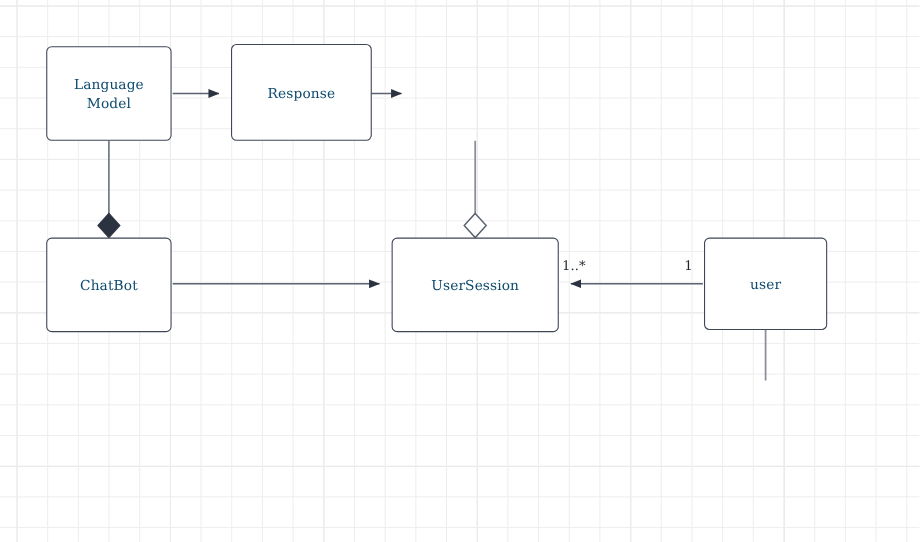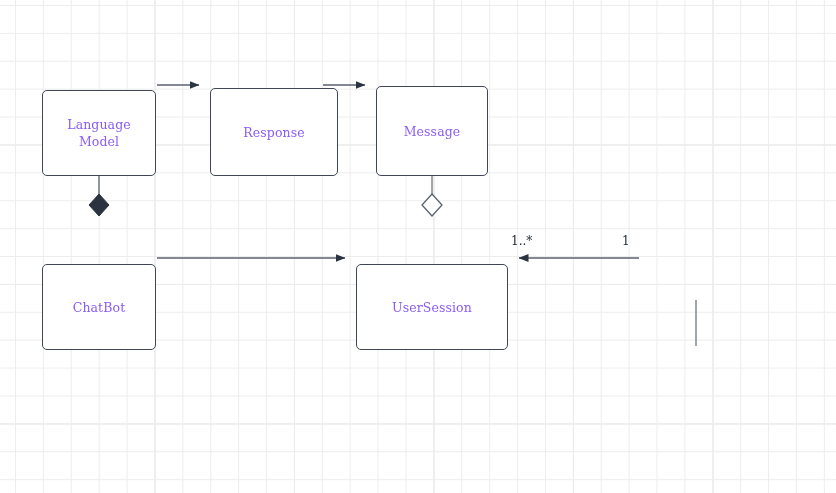--- a/index.html
+++ b/index.html
@@ -41,26 +41,25 @@
   .node {
     position: absolute;
     box-sizing: border-box;
     background: #ffffff;
     border: 1.4px solid #3f4756;
     border-radius: 5px;
     display: flex;
     align-items: center;
     justify-content: center;
     text-align: center;
-    color: #8b5cf6;
+    color: #0c4a6e;
     font-size: 12.5px;
     line-height: 17px;
     letter-spacing: 0.1px;
     z-index: 2;
-    margin-top: 48px;
   }
   .node .node-label {
     white-space: pre-line;
     padding: 0 6px;
   }
   .edge-label {
     position: absolute;
     font-size: 12px;
     color: #1f2630;
     z-index: 3;
@@ -116,31 +115,31 @@
 
   <div class="node" style="left:42px; top:42px; width:114px; height:86px;">
     <span class="node-label">Language
 Model</span>
   </div>
 
   <div class="node" style="left:210px; top:40px; width:128px; height:88px;">
     <span class="node-label">Response</span>
   </div>
 
-  <div class="node" style="left:376px; top:38px; width:112px; height:90px;">
-    <span class="node-label">Message</span>
-  </div>
 
   <div class="node" style="left:42px; top:216px; width:114px; height:86px;">
     <span class="node-label">ChatBot</span>
   </div>
 
   <div class="node" style="left:356px; top:216px; width:152px; height:86px;">
     <span class="node-label">UserSession</span>
   </div>
 
+  <div class="node" style="left:640px; top:216px; width:112px; height:84px;">
+    <span class="node-label">user</span>
+  </div>
 
 
   <div class="edge-label" style="left:511px; top:234px;">1..*</div>
 
   <div class="edge-label" style="left:622px; top:234px;">1</div>
 
 </div>
 
 </body></html>

